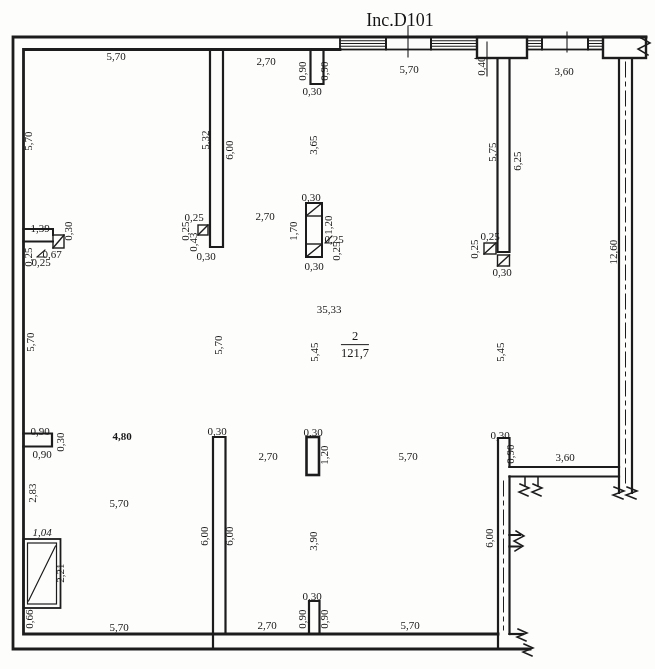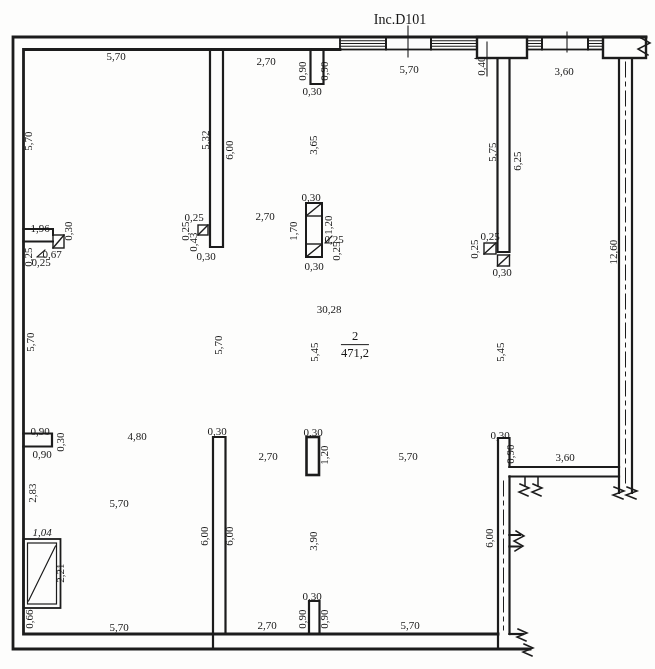--- a/index.html
+++ b/index.html
@@ -8,21 +8,21 @@
     font-family:"Liberation Serif","DejaVu Serif",serif;color:#1b1b1b;
   }
   .plan-svg{position:absolute;left:0;top:0;width:655px;height:669px;}
   .label-layer{position:absolute;left:0;top:0;width:655px;height:669px;}
   .dim{
     position:absolute;transform:translate(-50%,-50%);
     font-size:11px;line-height:1;white-space:nowrap;color:#181818;
   }
   .plan-title{
     position:absolute;transform:translate(-50%,-50%);
-    font-size:14px;line-height:1;white-space:nowrap;color:#141414;
+    font-size:18px;line-height:1;white-space:nowrap;color:#141414;
   }
   .room-label{
     position:absolute;transform:translate(-50%,-50%);
     text-align:center;font-size:12.5px;line-height:1.15;color:#151515;
   }
   .room-number{border-bottom:1.4px solid #1b1b1b;padding:0 8px 1px;}
   .room-area{padding-top:1px;}
 </style>
 </head>
 <body>
@@ -148,67 +148,67 @@
       <path d="M37,257 L45,250 M37,257 H45"></path>
       <path d="M325,243 L332,236 M325,243 H332"></path>
     </g>
   </svg>
 
   <div class="label-layer">
     <div class="plan-title" style="left:400px;top:20px">Inc.D101</div>
 
     <div class="room-label" style="left:355px;top:345px">
       <div class="room-number">2</div>
-      <div class="room-area">471,2</div>
+      <div class="room-area">121,7</div>
     </div>
 
   <span class="dim" style="left: 116px; top: 56px;">5,70</span>
       <span class="dim" style="left: 266px; top: 61px;">2,70</span>
       <span class="dim" style="left: 302px; top: 71px; transform: translate(-50%, -50%) rotate(-90deg);">0,90</span>
       <span class="dim" style="left: 324px; top: 71px; transform: translate(-50%, -50%) rotate(-90deg);">0,90</span>
       <span class="dim" style="left: 312px; top: 91px;">0,30</span>
       <span class="dim" style="left: 409px; top: 69px;">5,70</span>
       <span class="dim" style="left: 481px; top: 66px; transform: translate(-50%, -50%) rotate(-90deg);">0,40</span>
       <span class="dim" style="left: 564px; top: 71px;">3,60</span>
       <span class="dim" style="left: 28px; top: 141px; transform: translate(-50%, -50%) rotate(-90deg);">5,70</span>
       <span class="dim" style="left: 205px; top: 140px; transform: translate(-50%, -50%) rotate(-90deg);">5,32</span>
       <span class="dim" style="left: 229px; top: 150px; transform: translate(-50%, -50%) rotate(-90deg);">6,00</span>
       <span class="dim" style="left: 313px; top: 145px; transform: translate(-50%, -50%) rotate(-90deg);">3,65</span>
       <span class="dim" style="left: 492px; top: 152px; transform: translate(-50%, -50%) rotate(-90deg);">5,75</span>
       <span class="dim" style="left: 517px; top: 161px; transform: translate(-50%, -50%) rotate(-90deg);">6,25</span>
       <span class="dim" style="left: 613px; top: 252px; transform: translate(-50%, -50%) rotate(-90deg);">12,60</span>
-      <span class="dim" style="left: 40px; top: 228px;">1,96</span>
+      <span class="dim" style="left: 40px; top: 228px;">1,39</span>
       <span class="dim" style="left: 68px; top: 231px; transform: translate(-50%, -50%) rotate(-90deg);">0,30</span>
       <span class="dim" style="left: 52px; top: 254px;">0,67</span>
       <span class="dim" style="left: 28px; top: 257px; transform: translate(-50%, -50%) rotate(-90deg);">0,25</span>
       <span class="dim" style="left: 41px; top: 262px;">0,25</span>
       <span class="dim" style="left: 194px; top: 217px;">0,25</span>
       <span class="dim" style="left: 185px; top: 231px; transform: translate(-50%, -50%) rotate(-90deg);">0,25</span>
       <span class="dim" style="left: 193px; top: 242px; transform: translate(-50%, -50%) rotate(-90deg);">0,43</span>
       <span class="dim" style="left: 206px; top: 256px;">0,30</span>
       <span class="dim" style="left: 265px; top: 216px;">2,70</span>
       <span class="dim" style="left: 311px; top: 197px;">0,30</span>
       <span class="dim" style="left: 293px; top: 231px; transform: translate(-50%, -50%) rotate(-90deg);">1,70</span>
       <span class="dim" style="left: 328px; top: 225px; transform: translate(-50%, -50%) rotate(-90deg);">1,20</span>
       <span class="dim" style="left: 334px; top: 239px;">0,25</span>
       <span class="dim" style="left: 336px; top: 251px; transform: translate(-50%, -50%) rotate(-90deg);">0,25</span>
       <span class="dim" style="left: 314px; top: 266px;">0,30</span>
       <span class="dim" style="left: 490px; top: 236px;">0,25</span>
       <span class="dim" style="left: 474px; top: 249px; transform: translate(-50%, -50%) rotate(-90deg);">0,25</span>
       <span class="dim" style="left: 502px; top: 272px;">0,30</span>
-      <span class="dim" style="left: 329px; top: 309px;">30,28</span>
+      <span class="dim" style="left: 329px; top: 309px;">35,33</span>
       <span class="dim" style="left: 314px; top: 352px; transform: translate(-50%, -50%) rotate(-90deg);">5,45</span>
       <span class="dim" style="left: 500px; top: 352px; transform: translate(-50%, -50%) rotate(-90deg);">5,45</span>
       <span class="dim" style="left: 218px; top: 345px; transform: translate(-50%, -50%) rotate(-90deg);">5,70</span>
       <span class="dim" style="left: 30px; top: 342px; transform: translate(-50%, -50%) rotate(-90deg);">5,70</span>
       <span class="dim" style="left: 40px; top: 431px;">0,90</span>
       <span class="dim" style="left: 60px; top: 442px; transform: translate(-50%, -50%) rotate(-90deg);">0,30</span>
       <span class="dim" style="left: 42px; top: 454px;">0,90</span>
       <span class="dim" style="left: 32px; top: 493px; transform: translate(-50%, -50%) rotate(-90deg);">2,83</span>
-      <span class="dim" style="left: 137px; top: 436px;">4,80</span>
+      <span class="dim" style="left: 122px; top: 436px; font-weight: bold;">4,80</span>
       <span class="dim" style="left: 217px; top: 431px;">0,30</span>
       <span class="dim" style="left: 268px; top: 456px;">2,70</span>
       <span class="dim" style="left: 313px; top: 432px;">0,30</span>
       <span class="dim" style="left: 324px; top: 455px; transform: translate(-50%, -50%) rotate(-90deg);">1,20</span>
       <span class="dim" style="left: 408px; top: 456px;">5,70</span>
       <span class="dim" style="left: 500px; top: 435px;">0,30</span>
       <span class="dim" style="left: 510px; top: 454px; transform: translate(-50%, -50%) rotate(-90deg);">0,90</span>
       <span class="dim" style="left: 565px; top: 457px;">3,60</span>
       <span class="dim" style="left: 119px; top: 503px;">5,70</span>
       <span class="dim" style="left: 204px; top: 536px; transform: translate(-50%, -50%) rotate(-90deg);">6,00</span>

